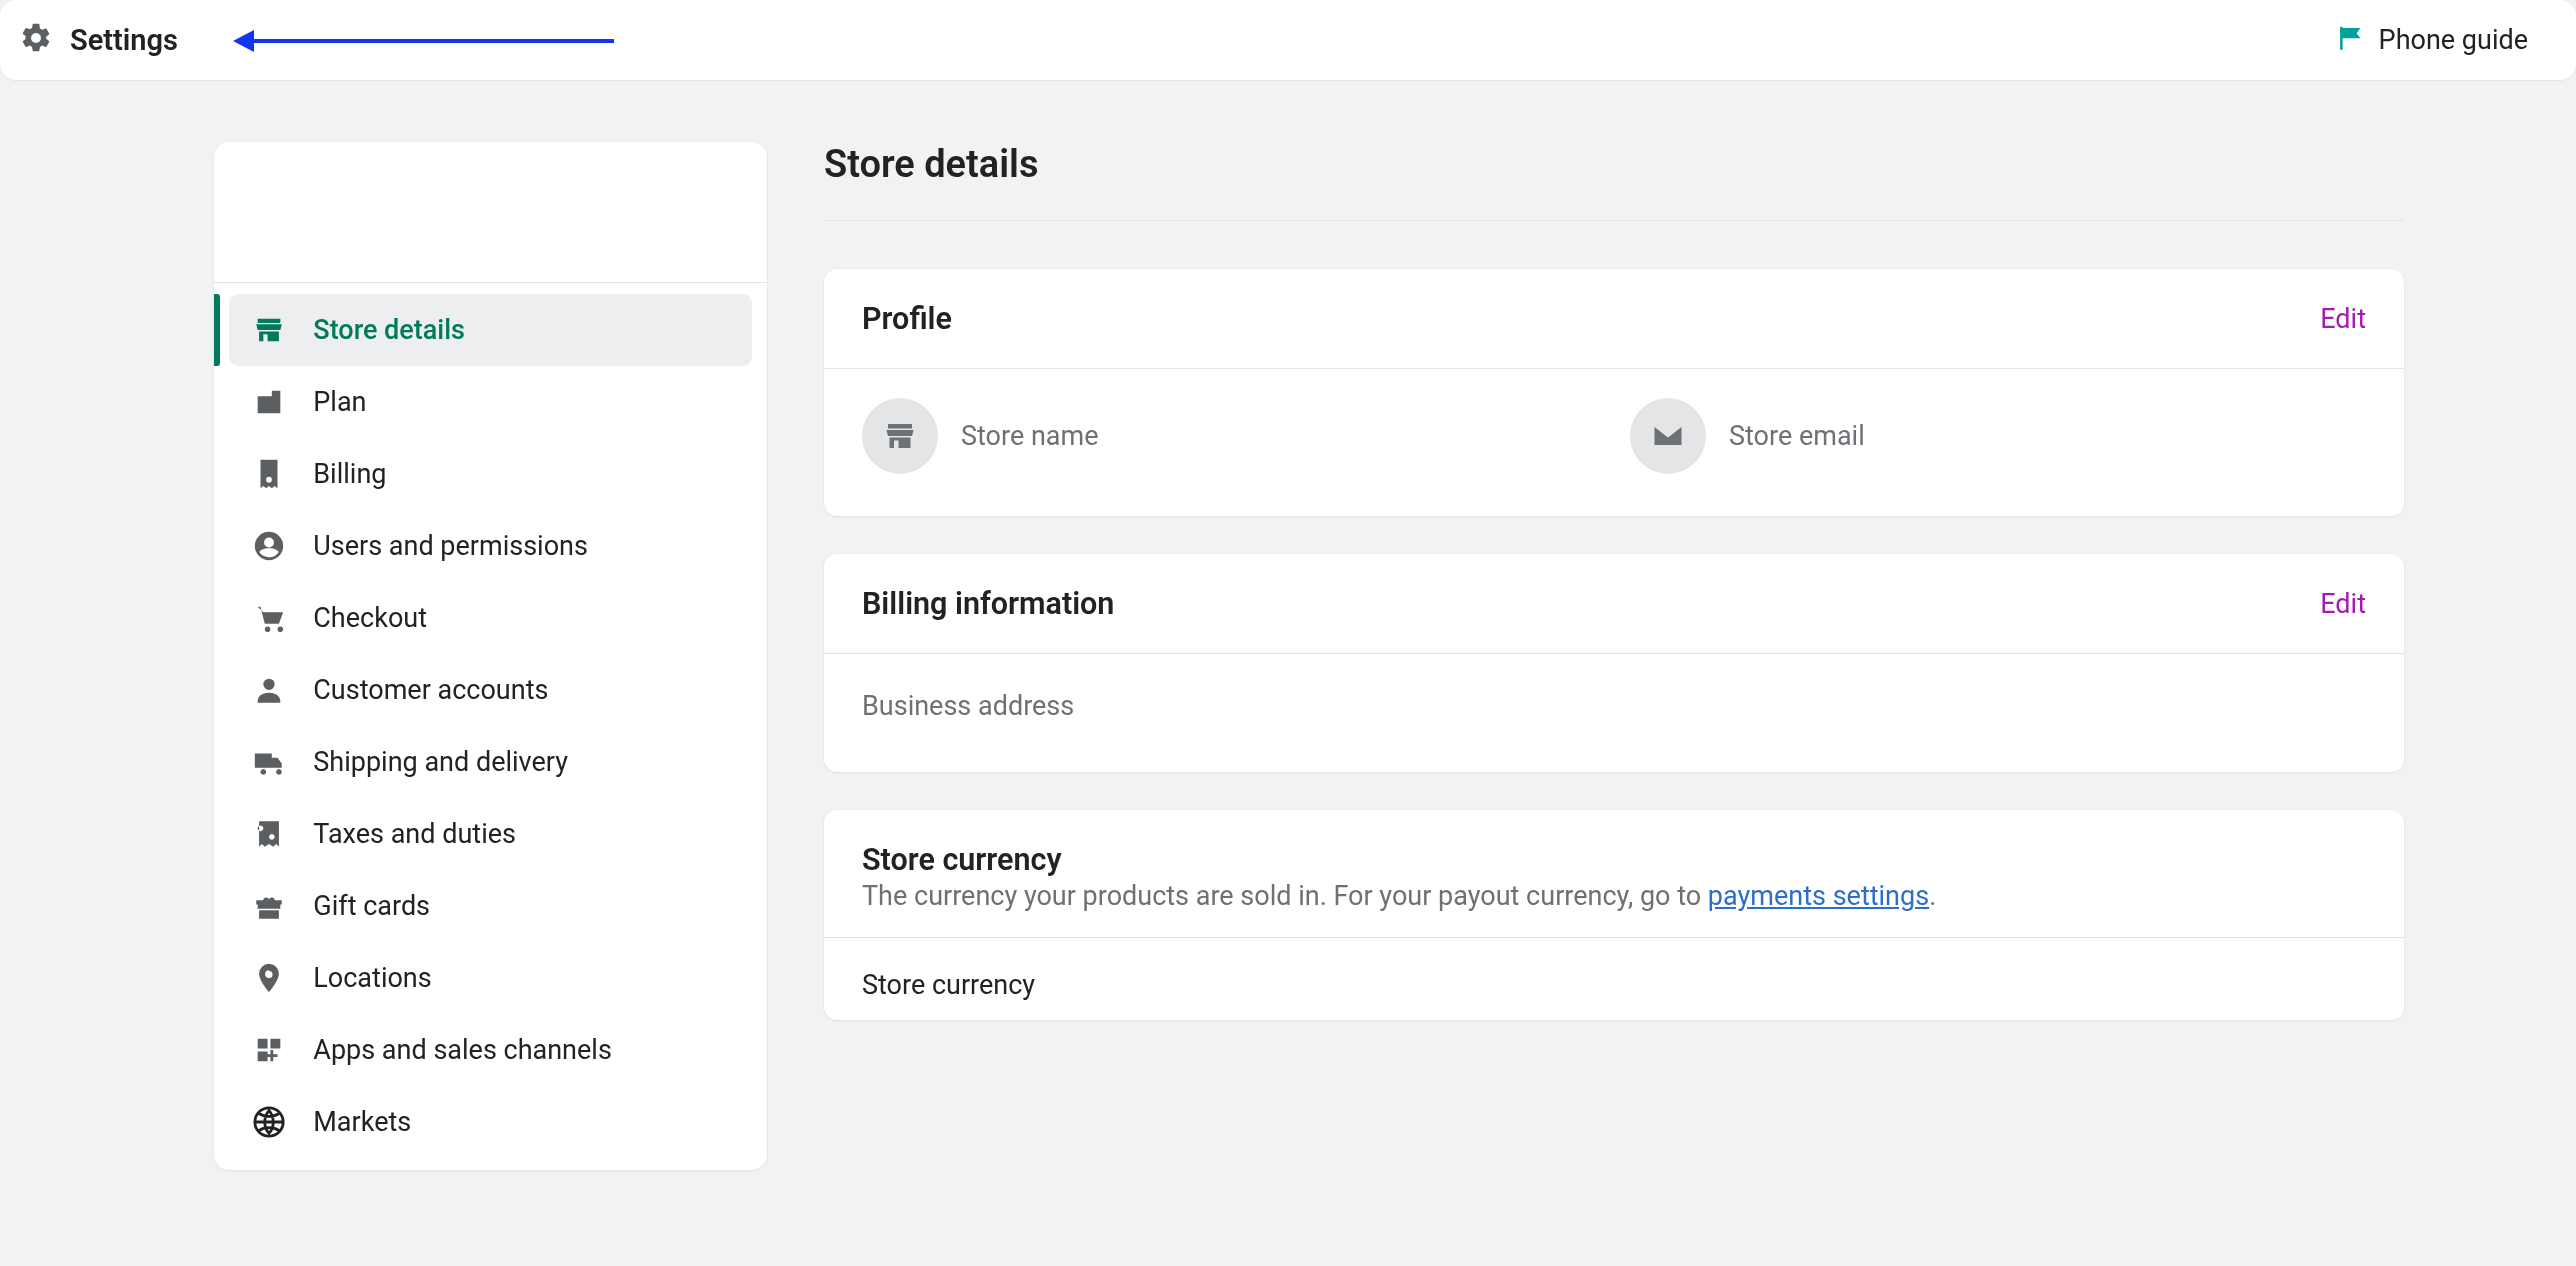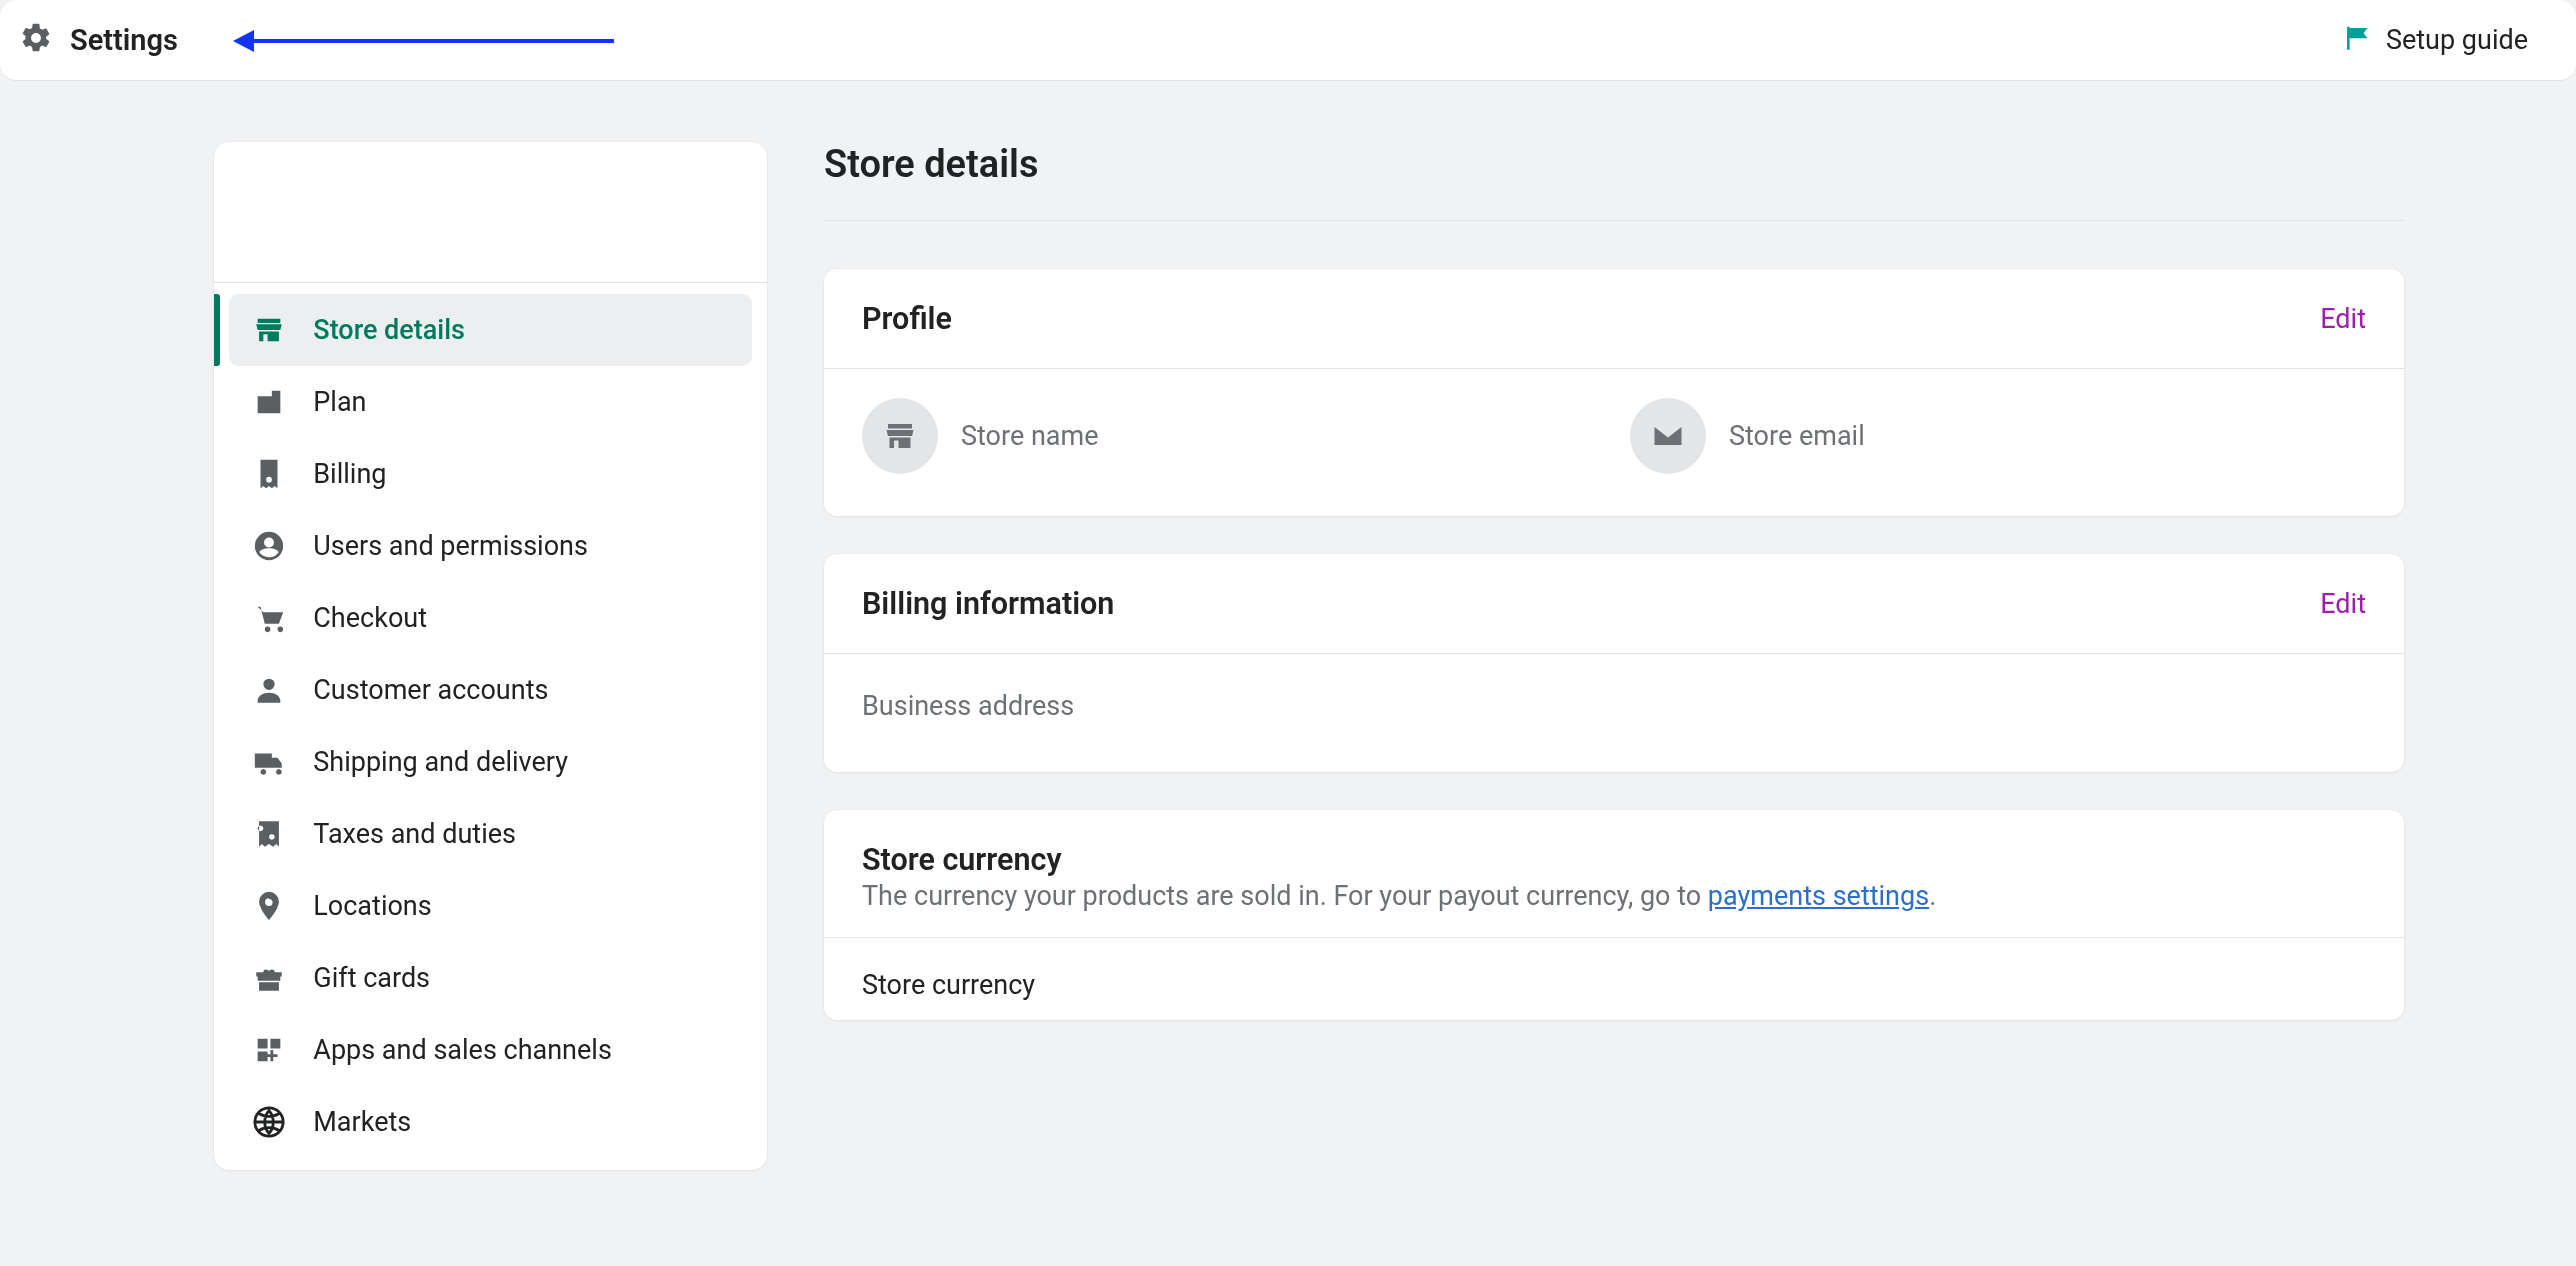--- a/index.html
+++ b/index.html
@@ -275,21 +275,21 @@
     <span class="topbar-title">Settings</span>
     <div class="arrow-annotation">
       <div class="arrow-line"></div>
       <div class="arrow-head"></div>
     </div>
   </div>
   <div class="topbar-right">
     <span class="flag-icon"><svg viewBox="0 0 24 24">
           <use href="#ic-flag"></use>
         </svg></span>
-    <span class="setup-guide">Setup guide</span>
+    <span class="setup-guide">Phone guide</span>
   </div>
 </div>
 
 <div class="page">
 
   <aside class="sidebar">
     <div class="sidebar-header"></div>
     <div class="sidebar-list">
 
       <div class="sidebar-item active">
@@ -361,33 +361,33 @@
             <svg viewBox="0 0 24 24">
               <use href="#ic-percent"></use>
             </svg>
           </span>
         <span>Taxes and duties</span>
       </div>
 
       <div class="sidebar-item">
         <span class="icon-slot">
             <svg viewBox="0 0 24 24">
+              <use href="#ic-gift"></use>
+            </svg>
+          </span>
+        <span>Gift cards</span>
+      </div>
+
+      <div class="sidebar-item">
+        <span class="icon-slot">
+            <svg viewBox="0 0 24 24">
               <use href="#ic-pin"></use>
             </svg>
           </span>
         <span>Locations</span>
-      </div>
-
-      <div class="sidebar-item">
-        <span class="icon-slot">
-            <svg viewBox="0 0 24 24">
-              <use href="#ic-gift"></use>
-            </svg>
-          </span>
-        <span>Gift cards</span>
       </div>
 
       <div class="sidebar-item">
         <span class="icon-slot">
             <svg viewBox="0 0 24 24">
               <use href="#ic-apps"></use>
             </svg>
           </span>
         <span>Apps and sales channels</span>
       </div>

